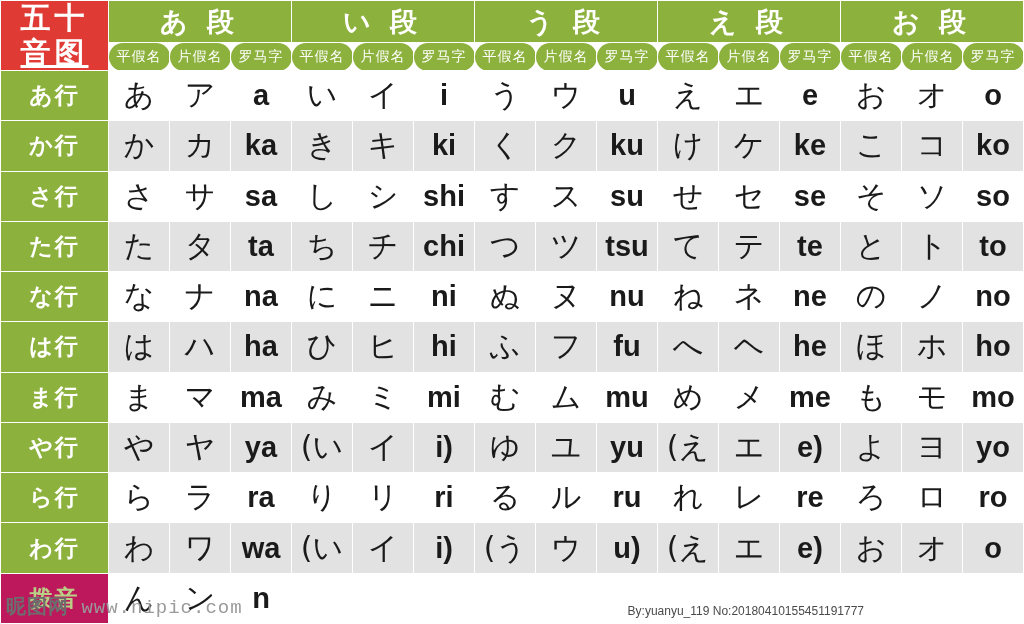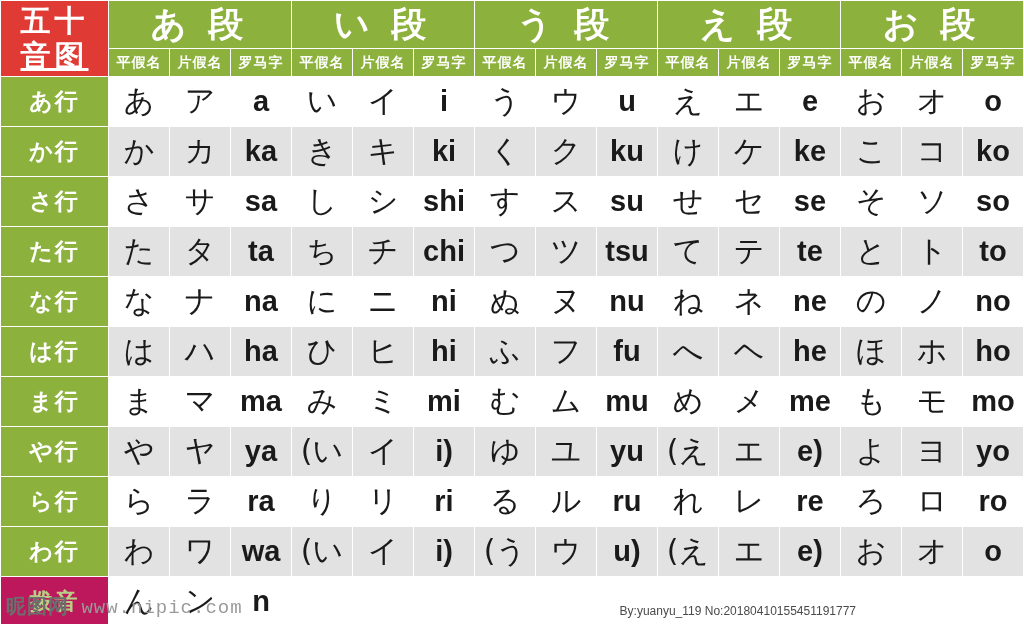--- a/index.html
+++ b/index.html
@@ -45,34 +45,35 @@
     width: 108px;
     border: 1px solid #ffffff;
   }
   .corner .corner-line1 { display: block; }
   .corner .corner-line2 { display: block; text-decoration: underline; }
 
   
   .group-head {
     background: #8cb13c;
     color: #ffffff;
-    font-size: 35px;
+    font-size: 27px;
     font-weight: bold;
     letter-spacing: 6px;
     height: 42px;
   }
 
   
   .sub-head {
     background: #8cb13c;
     color: #ffffff;
     font-size: 14px;
     height: 28px;
-    font-weight: bold;
+    font-weight: normal;
     letter-spacing: 1px;
+    border-radius: 14px;
   }
 
   
   .row-head {
     background: #8cb13c;
     color: #ffffff;
     font-size: 23px;
     font-weight: bold;
     letter-spacing: 2px;
     width: 108px;
@@ -124,21 +125,21 @@
     color: #6d6d6d;
     font-weight: bold;
     font-size: 20px;
   }
   .wm-left .url {
     color: #9a9a9a;
     font-size: 19px;
   }
   .wm-right {
     position: absolute;
-    right: 16px;
+    right: 8px;
     bottom: 6px;
     font-size: 12px;
     color: #4a4a4a;
     font-family: "Liberation Sans", sans-serif;
     white-space: nowrap;
   }
 </style>
 </head>
 <body>
 

